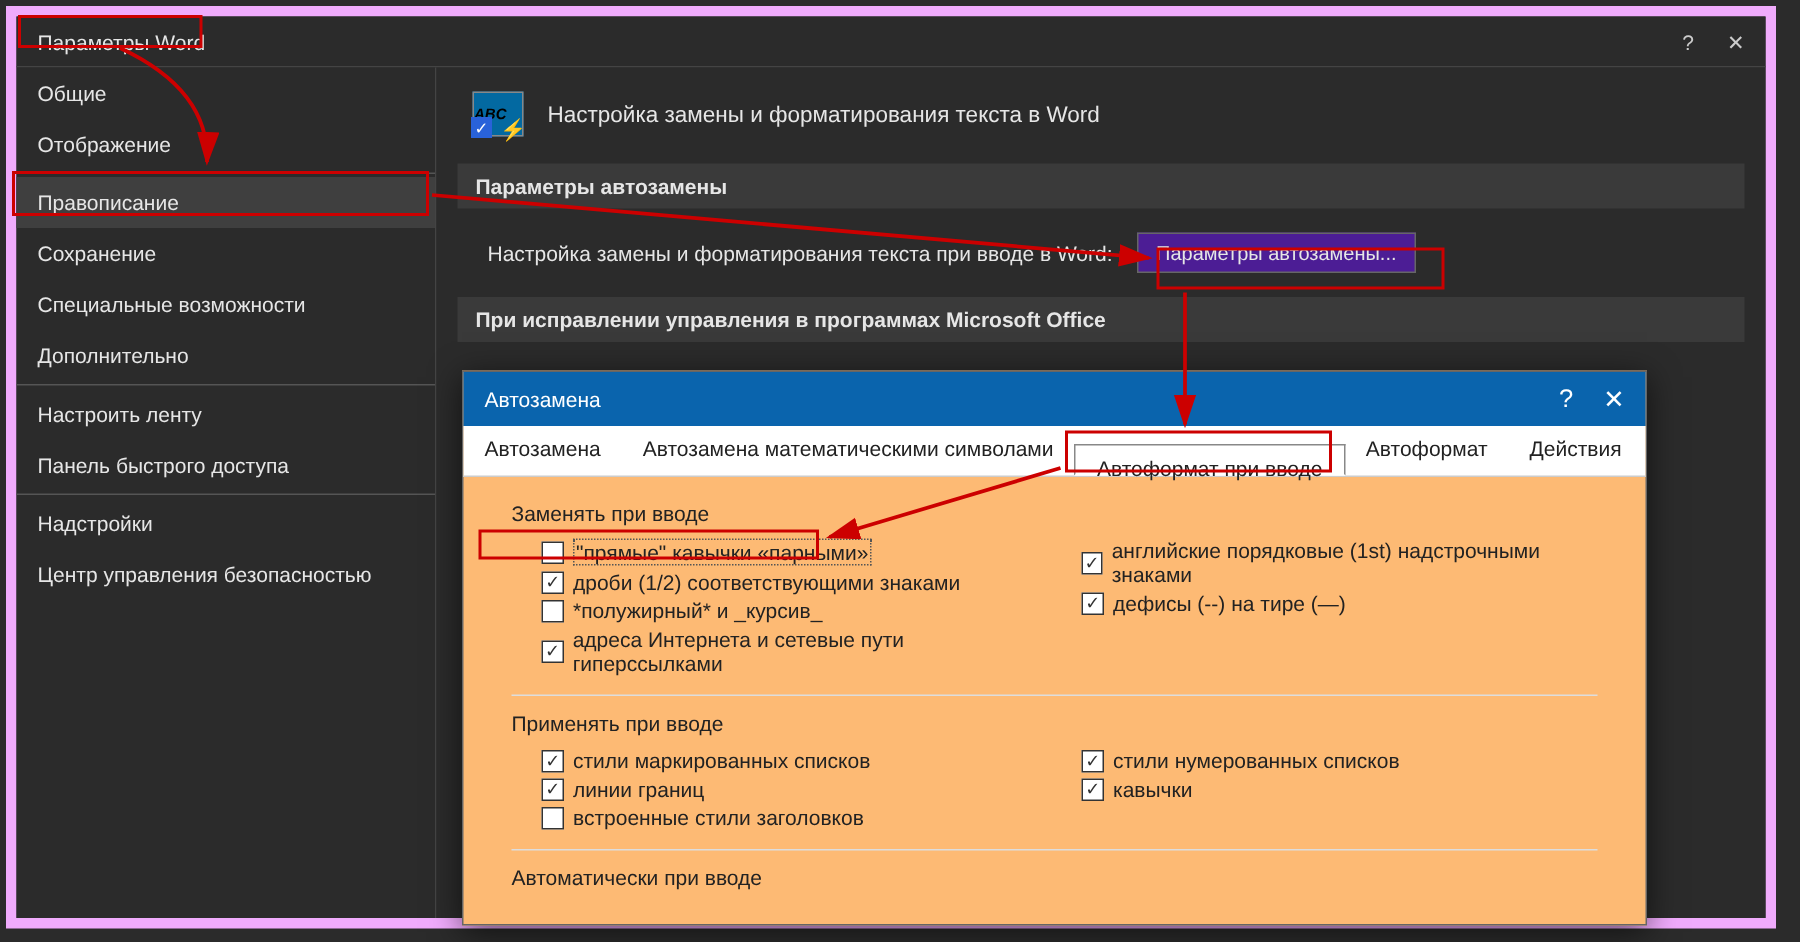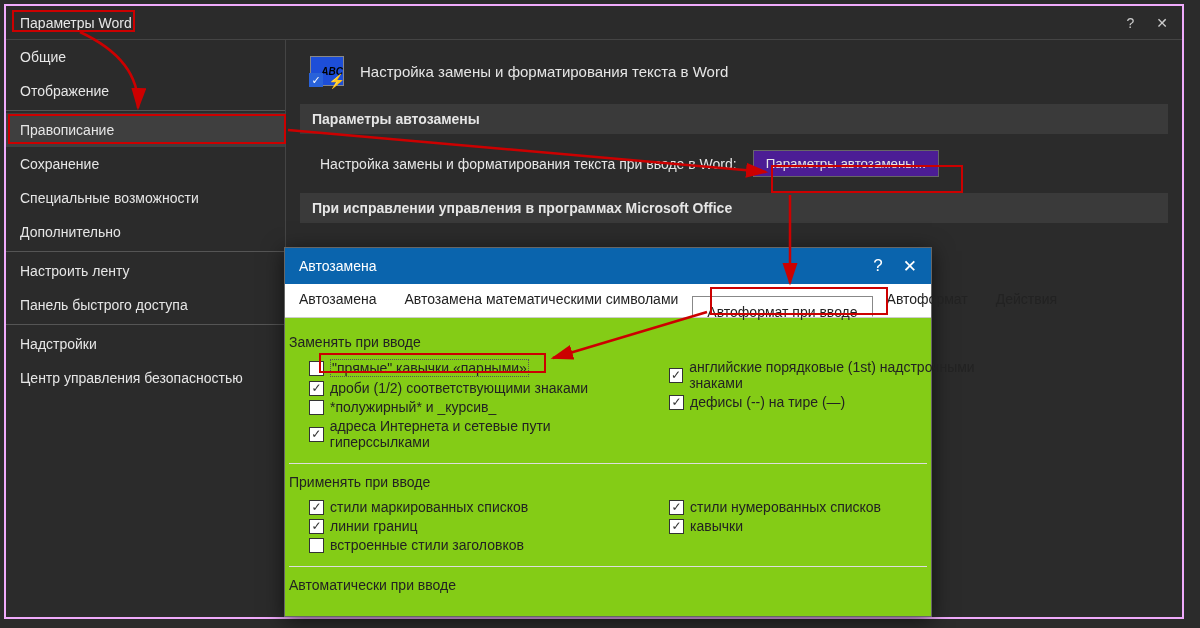--- a/index.html
+++ b/index.html
@@ -1,42 +1,42 @@
 <!DOCTYPE html>
 <html><head>
 <meta charset="utf-8">
 <style>
   * { margin:0; padding:0; box-sizing:border-box; font-family:"Segoe UI",Tahoma,sans-serif; }
   body { width:1200px; height:628px; background:#2b2b2b; position:relative; overflow:hidden; font-size:14px; color:#e6e6e6;}
-  .main-window { width:1180px; height:615px; background:#2b2b2b; border:2px solid #f0abfc; position:relative; margin:4px;}
+  .main-window { width:1180px; height:615px; background:#2b2b2b; border:7px solid #f0abfc; position:relative; margin:4px;}
   .titlebar { height:34px; display:flex; align-items:center; padding:0 14px; background:#2b2b2b; border-bottom:1px solid #444;}
   .titlebar .title-box{display:flex; align-items:center;}
   .ctrl-right{ margin-left:auto; display:flex; gap:22px; align-items:center; color:#ccc;}
   .ctrl-right span{cursor:pointer;}
   .body-row{ display:flex; height:calc(100% - 34px);}
   .sidebar{ width:280px; background:#2b2b2b; border-right:1px solid #444;}
   .sb-item{ padding:9px 14px; color:#e6e6e6; cursor:pointer; border-bottom:0px solid transparent;}
   .sb-item.selected{ background:#3f3f3f; }
   .sb-sep{ height:1px; background:#555; margin:2px 0;}
   .content{ flex:1; padding:10px 14px; background:#2b2b2b; position:relative;}
   .hdr-row{ display:flex; align-items:center; gap:16px; margin:6px 0 18px 10px;}
-  .abc-icon{ width:34px; height:30px; background:#1d4ed8; border:1px solid #888; color:#000; font-size:10px; display:flex; flex-direction:column; align-items:flex-end; justify-content:center; position:relative;}
+  .abc-icon{ width:34px; height:30px; background:#0369a1; border:1px solid #888; color:#000; font-size:10px; display:flex; flex-direction:column; align-items:flex-start; justify-content:center; position:relative;}
   .abc-icon .chk{ position:absolute; bottom:-2px; left:-2px; width:14px; height:14px; background:#2962d9; color:#fff; font-size:11px; display:flex; align-items:center; justify-content:center;}
   .abc-icon .bolt{position:absolute; bottom:-4px; right:-3px; color:#f9a825; font-size:14px;}
   .section-bar{ background:#3a3a3a; padding:7px 12px; font-weight:600; color:#e6e6e6; margin:6px 0;}
   .inline-row{ display:flex; align-items:center; gap:16px; padding:10px 20px;}
   .flat-btn{ border:1px solid #666; background:#4c1d95; color:#e6e6e6; padding:5px 12px; cursor:pointer;}
   
-  .subdlg{ position:absolute; left:284px; top:247px; width:648px; height:370px; background:#84cc16; color:#222; border:1px solid #666; box-shadow:0 4px 20px rgba(0,0,0,.6);}
+  .subdlg{ position:absolute; left:308px; top:247px; width:790px; height:370px; background:#fdba74; color:#222; border:1px solid #666; box-shadow:0 4px 20px rgba(0,0,0,.6);}
   .sub-title{ height:36px; background:#0a64ad; color:#fff; display:flex; align-items:center; padding:0 14px;}
   .sub-title .sub-ctrl{ margin-left:auto; display:flex; gap:20px; font-size:17px;}
   .tabs{ display:flex; border-bottom:1px solid #ccc; background:#fff; height:34px;}
   .tab{ padding:7px 14px; font-size:14px; color:#222; cursor:pointer; white-space:nowrap;}
   .tab.active{ background:#fff; border:1px solid #888; border-bottom:1px solid #fff; margin-top:12px;}
-  .panel{ padding:14px 4px; font-size:14px; color:#222;}
+  .panel{ padding:14px 32px; font-size:14px; color:#222;}
   .grp-label{ margin:2px 0 6px 0;}
   .chk-row{ display:flex; align-items:center; gap:6px; margin:3px 0 3px 20px;}
   .chk-box{ width:15px; height:15px; border:1px solid #333; display:flex; align-items:center; justify-content:center; font-size:12px; color:#222; background:#fff;}
   .chk-box.on::after{content:"✓"; color:#333;}
   .two-col{ display:flex;}
   .two-col .col{ flex:0 0 360px;}
   hr.light{ border:none; border-top:1px solid #ddd; margin:10px 0;}
   
   .hl{ position:absolute; border:2px solid #c00; pointer-events:none;}
   

